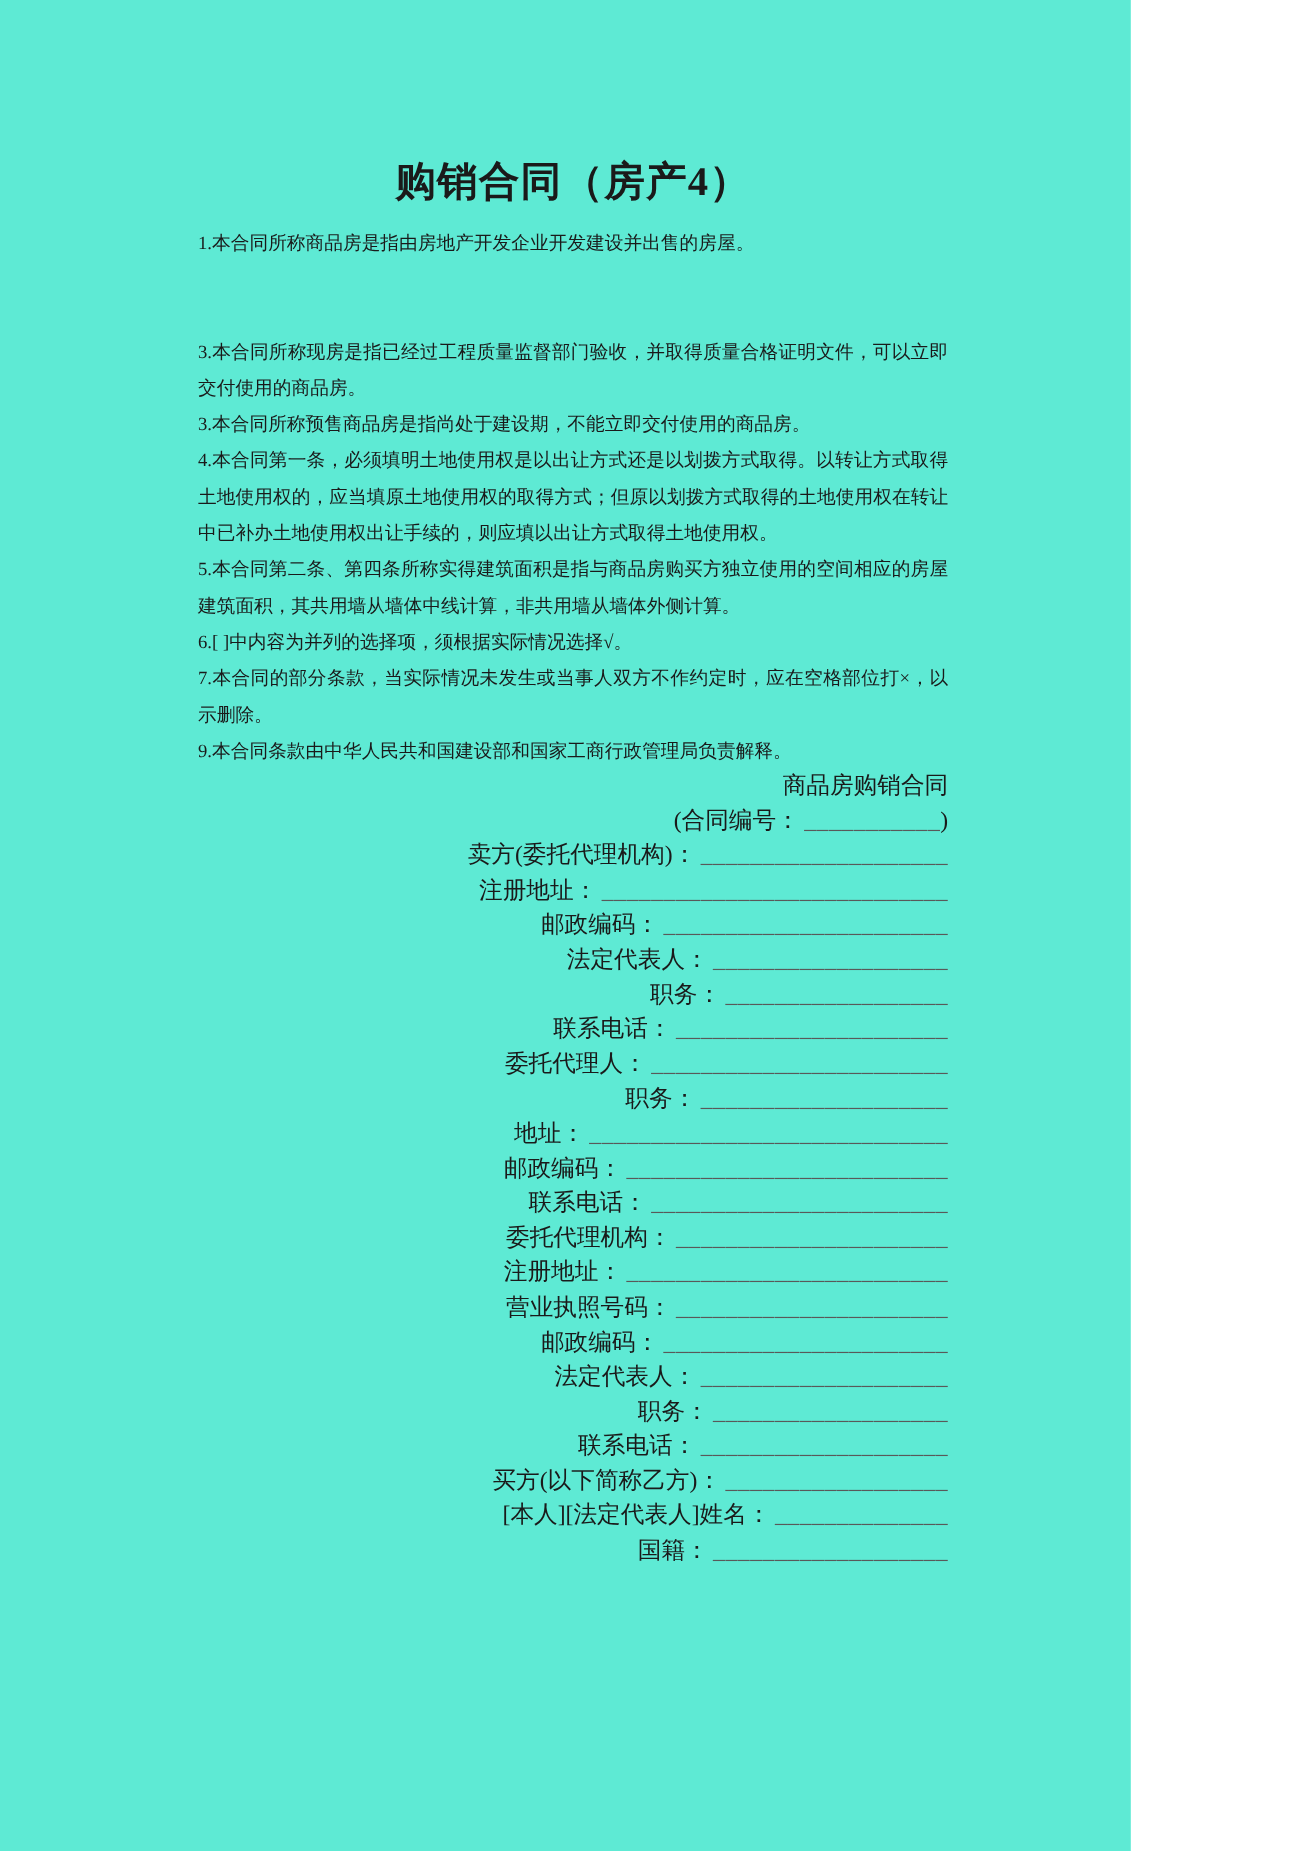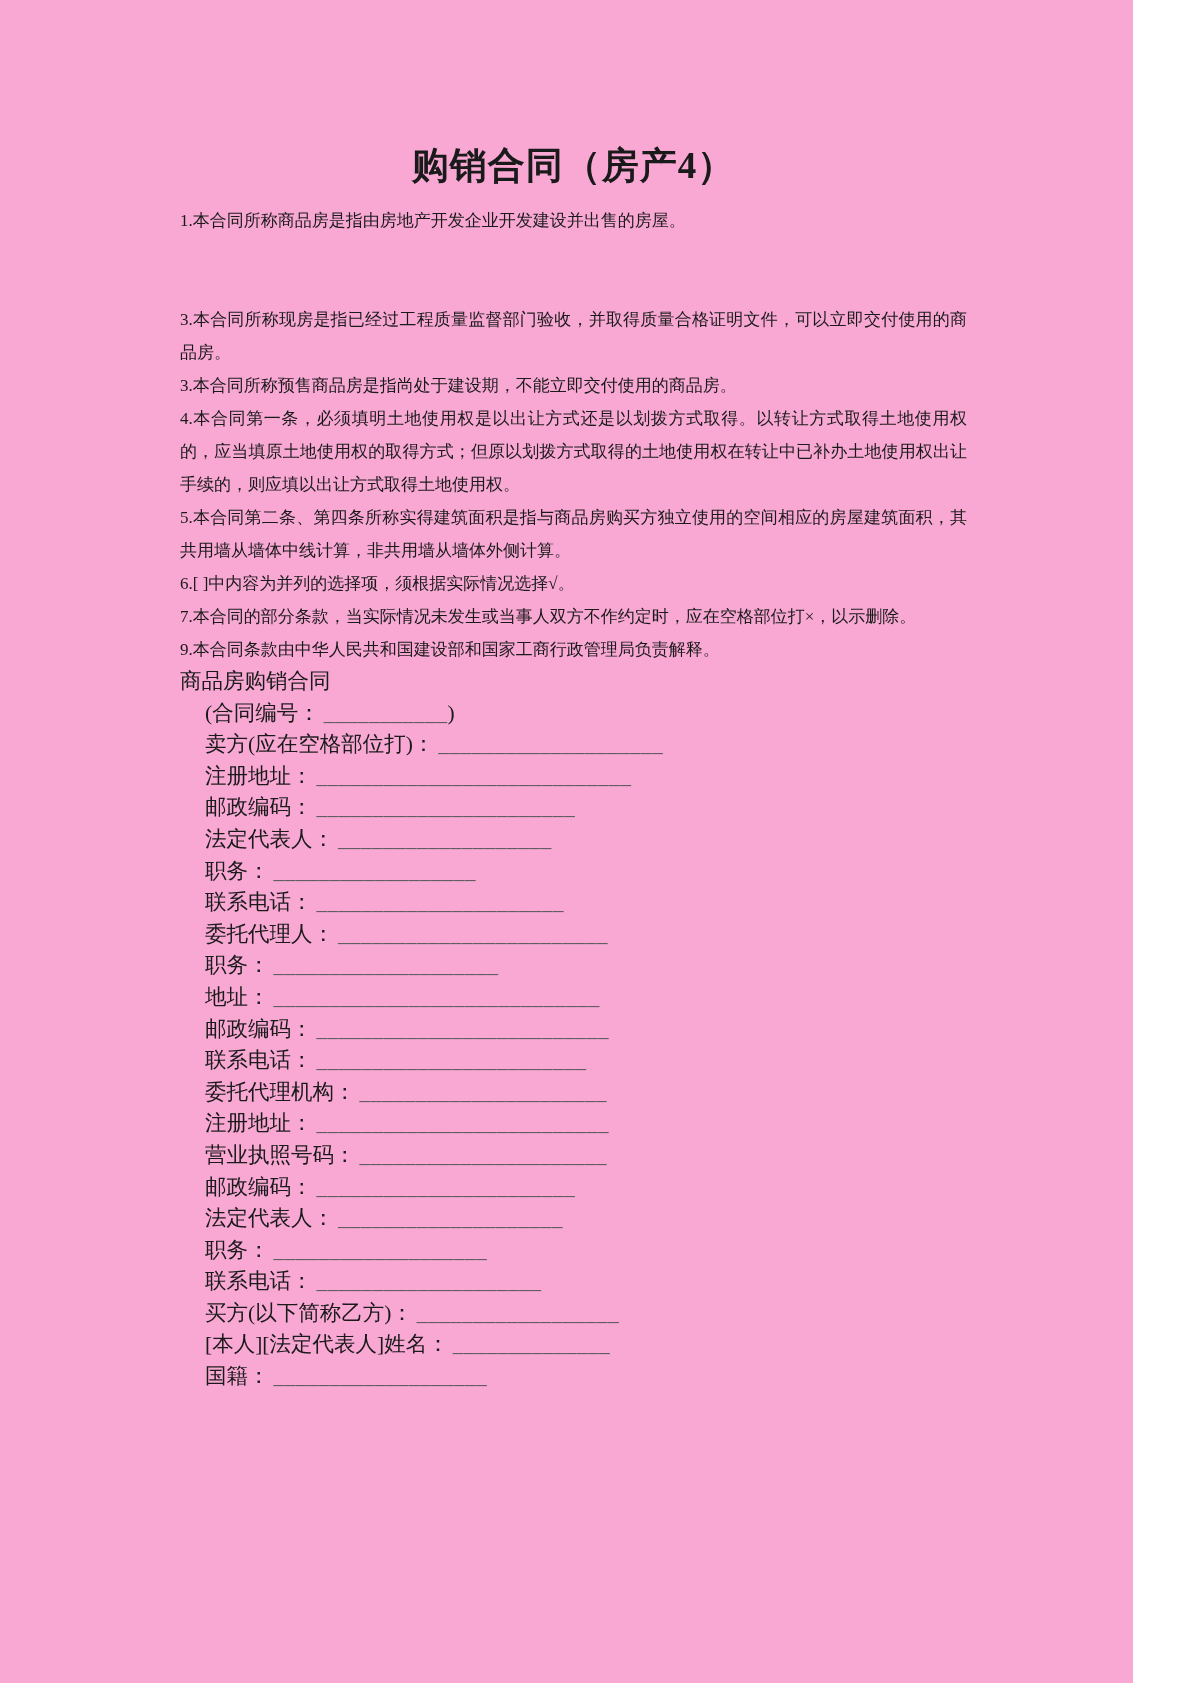--- a/index.html
+++ b/index.html
@@ -9,24 +9,24 @@
   }
   body {
     width: 1190px;
     height: 1683px;
     overflow: hidden;
     font-family: "Liberation Serif", "DejaVu Serif", serif;
     color: #1a1a1a;
   }
   .page {
     box-sizing: border-box;
-    width: 1133px;
+    width: 1028px;
     height: 1683px;
     padding: 140px 166px 0 180px;
-    background: #f9a8d4;
+    background: #5eead4;
   }
   .doc-title {
     font-size: 37px;
     line-height: 52px;
     font-weight: 700;
     text-align: center;
     margin: 0 0 12px 0;
     letter-spacing: 1px;
   }
   .clause {
@@ -41,20 +41,21 @@
   }
   .form-section {
     margin: 0;
   }
   .form-heading,
   .field-row {
     margin: 0;
     font-size: 21.5px;
     line-height: 31.6px;
     white-space: nowrap;
+    text-align: right;
   }
   .field-label {
     color: #1a1a1a;
     margin-left: 25px;
   }
   .field-blank {
     color: #595959;
     margin-left: 4px;
     letter-spacing: 0.5px;
   }
@@ -78,21 +79,21 @@
   <p class="clause">6.[ ]中内容为并列的选择项，须根据实际情况选择√。</p>
   <p class="clause">7.本合同的部分条款，当实际情况未发生或当事人双方不作约定时，应在空格部位打×，以示删除。</p>
   <p class="clause">9.本合同条款由中华人民共和国建设部和国家工商行政管理局负责解释。</p>
 
   <div class="form-section">
     <p class="form-heading">商品房购销合同</p>
 
     <p class="field-row"><span class="field-label">(合同编号：</span><span class="field-blank">___________</span><span class="field-suffix">)</span></p>
 
 
-    <p class="field-row"><span class="field-label">卖方(应在空格部位打)：</span><span class="field-blank">____________________</span></p>
+    <p class="field-row"><span class="field-label">卖方(委托代理机构)：</span><span class="field-blank">____________________</span></p>
 
     <p class="field-row"><span class="field-label">注册地址：</span><span class="field-blank">____________________________</span></p>
 
 
     <p class="field-row"><span class="field-label">邮政编码：</span><span class="field-blank">_______________________</span></p>
 
     <p class="field-row"><span class="field-label">法定代表人：</span><span class="field-blank">___________________</span></p>
 
     <p class="field-row"><span class="field-label">职务：</span><span class="field-blank">__________________</span></p>
 

